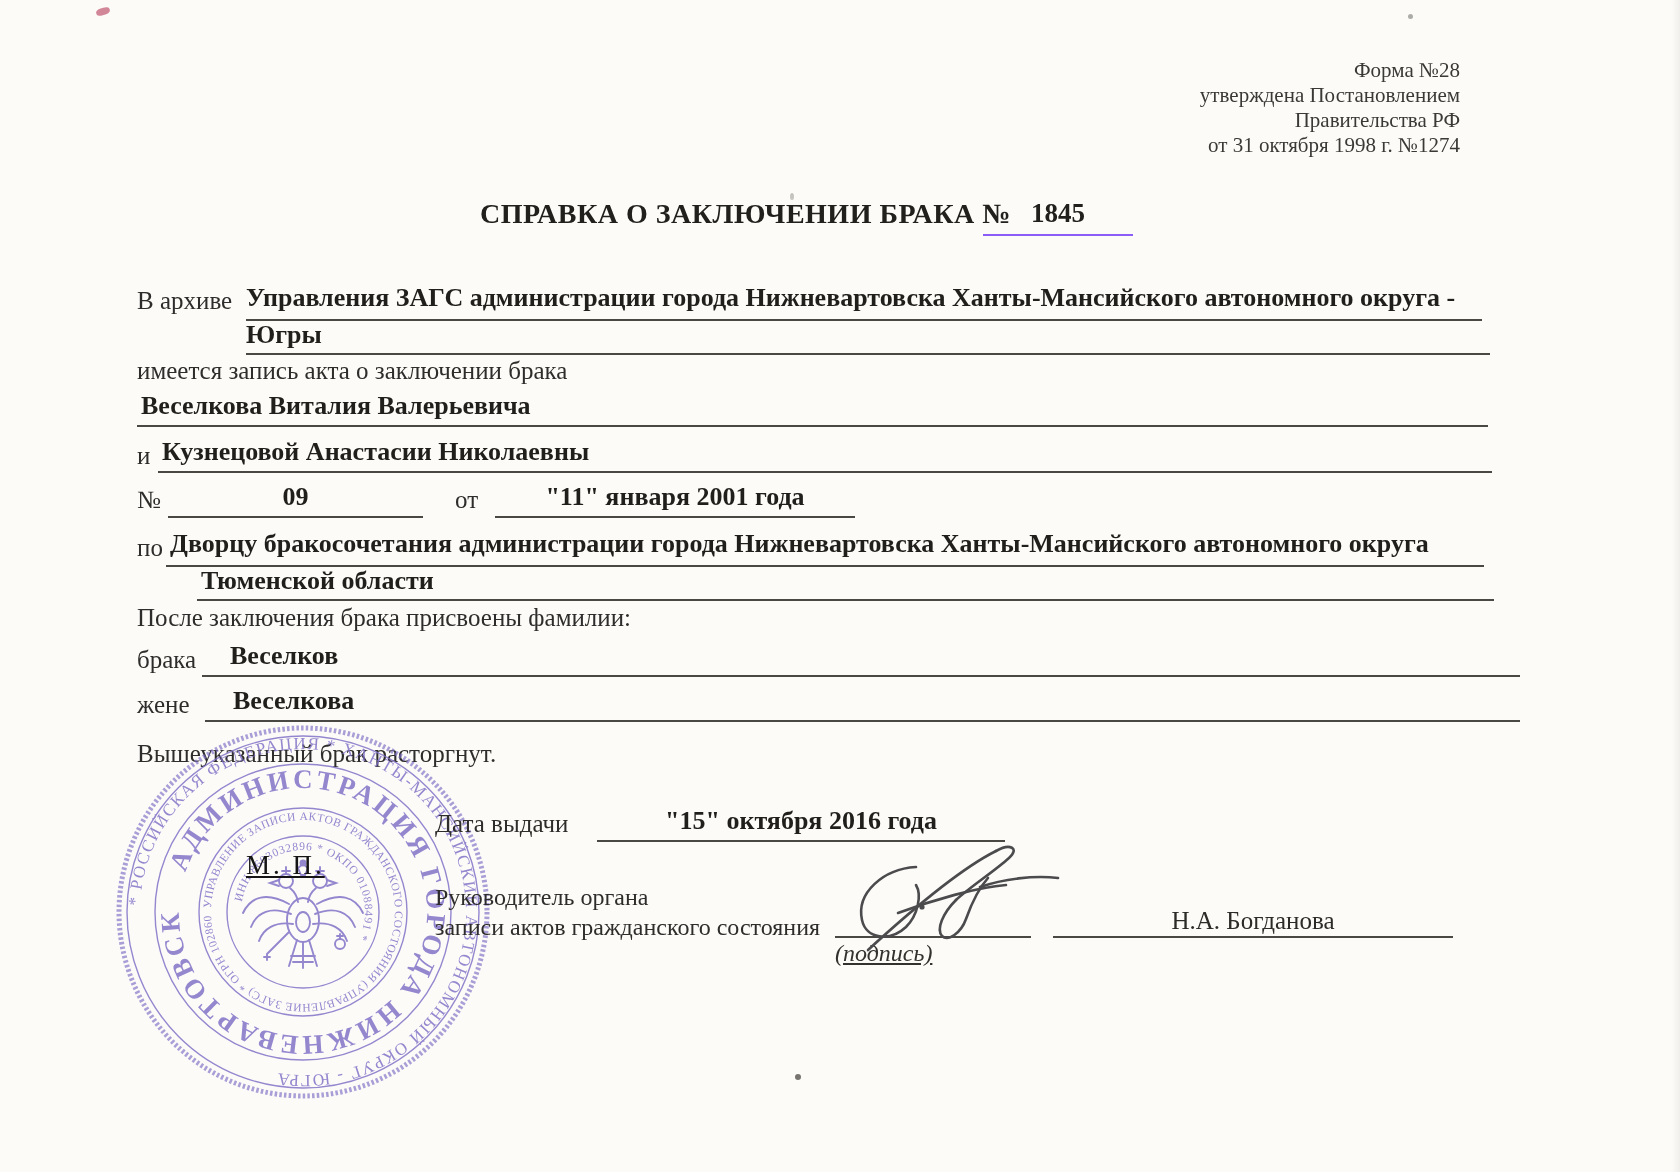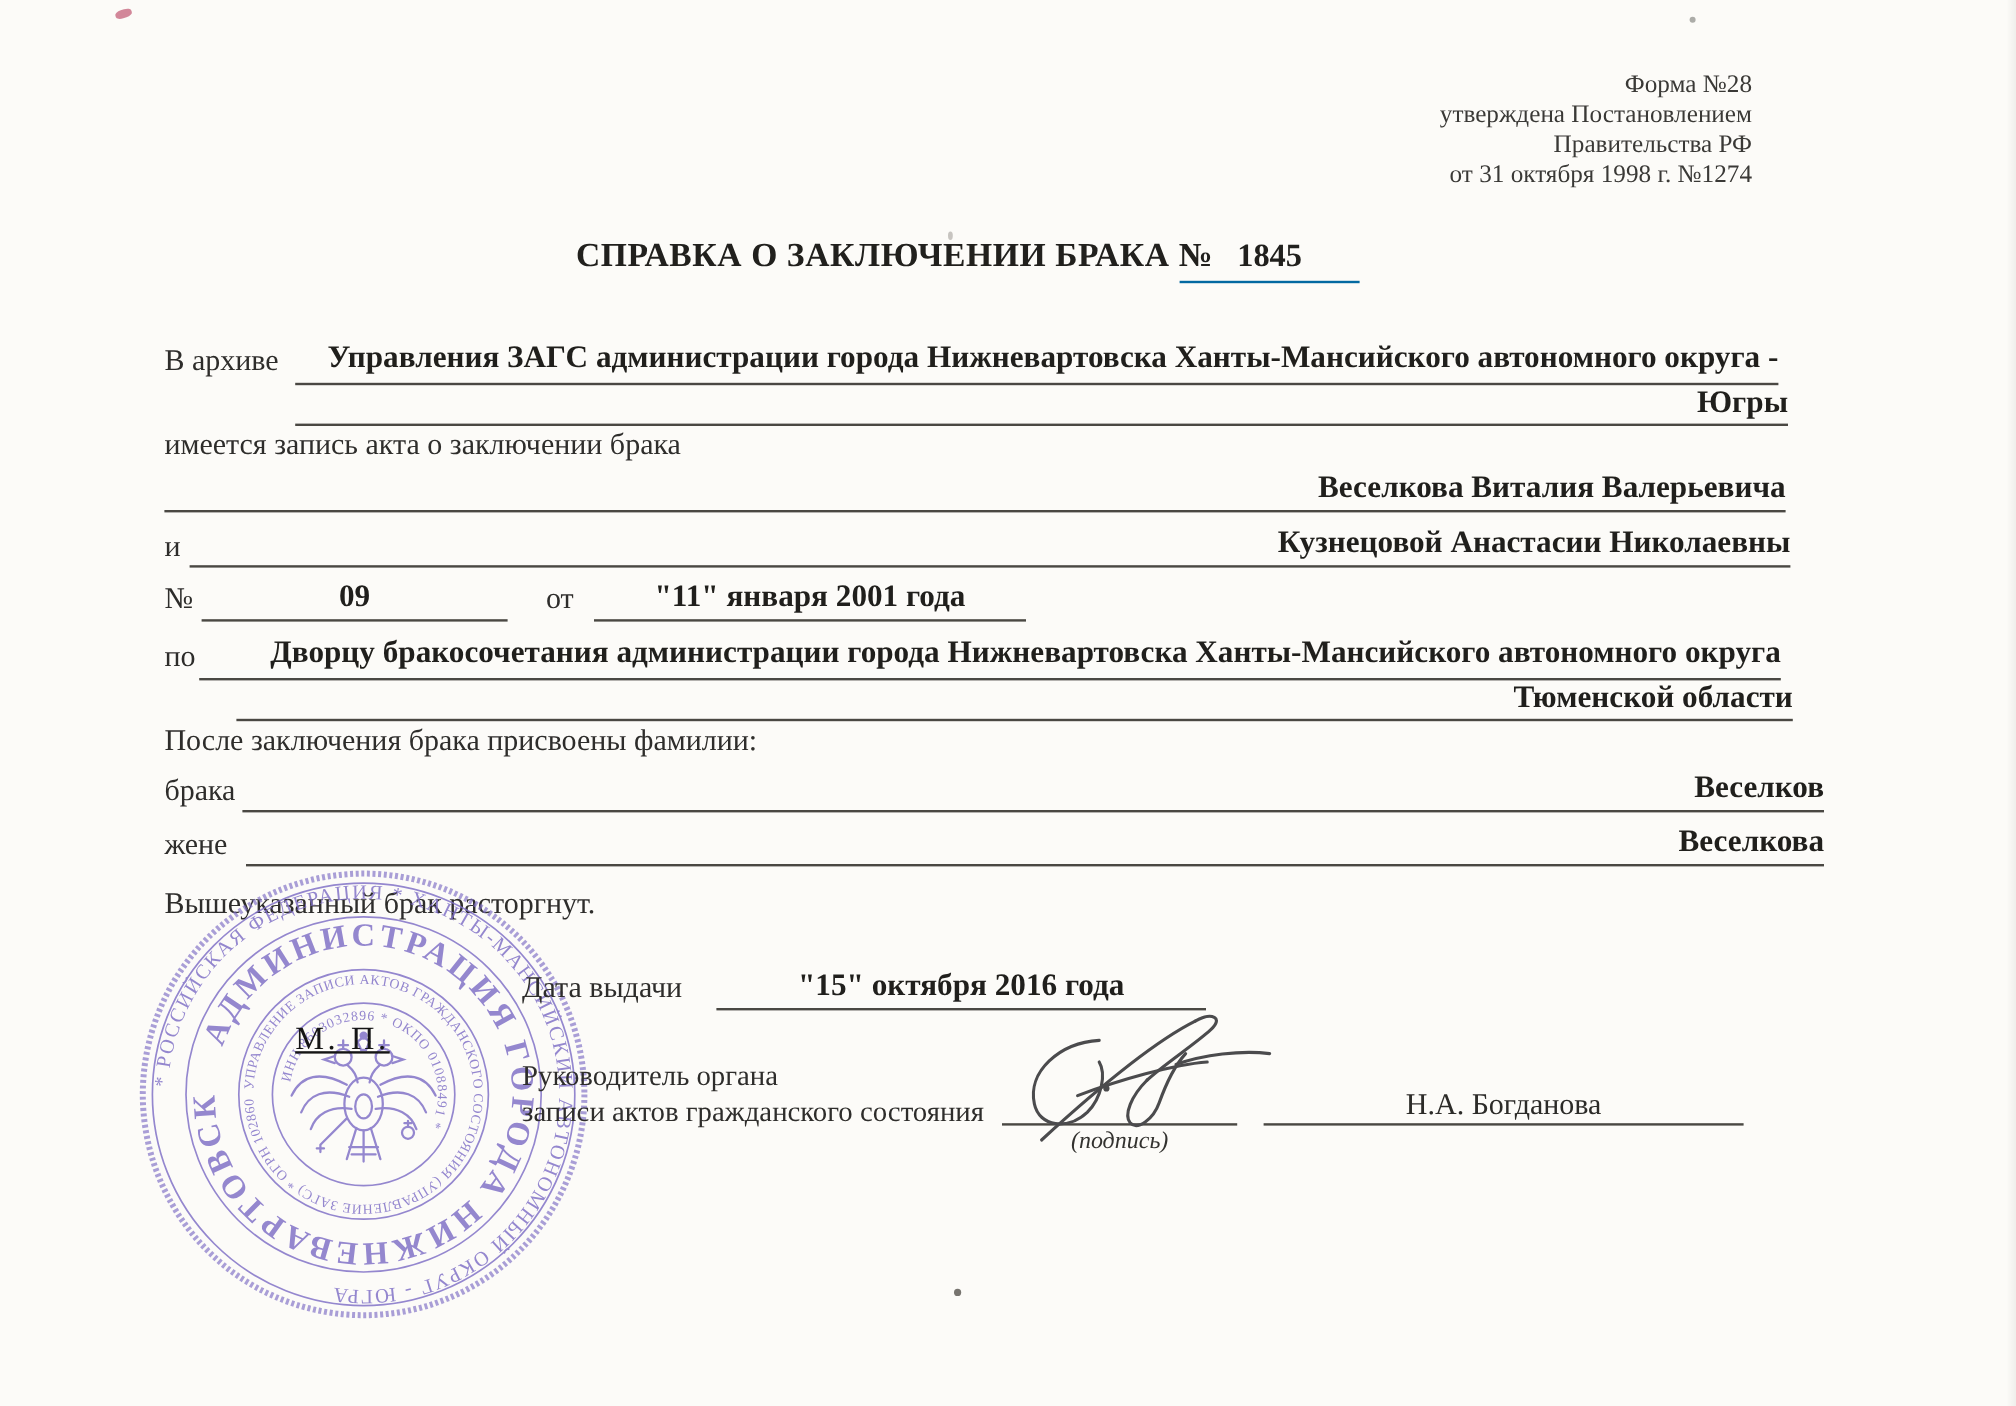--- a/index.html
+++ b/index.html
@@ -8,27 +8,27 @@
     background:#fcfbf8;
     font-family:"Liberation Serif","DejaVu Serif",serif;
     color:#2e2d2b;
   }
   .edge-shade{position:absolute;right:0;top:0;width:8px;height:100%;
     background:linear-gradient(to right,rgba(0,0,0,0),rgba(0,0,0,0.05));}
   .abs{position:absolute;}
   .note{font-size:21px;line-height:25px;text-align:right;color:#3a3936;}
   .title-label{font-size:28px;font-weight:bold;letter-spacing:.5px;color:#21201d;white-space:nowrap;}
   .num-box{text-align:center;font-size:27px;font-weight:bold;color:#21201d;
-    border-bottom:2px solid #0369a1;}
+    border-bottom:2px solid #8b5cf6;}
   .lbl{font-size:25px;white-space:nowrap;color:#2e2d2b;}
   .val{font-size:26px;font-weight:bold;color:#201f1c;white-space:nowrap;
-    border-bottom:2px solid #4a4843;text-align:right;}
+    border-bottom:2px solid #4a4843;}
   .center{text-align:center;}
   .sig-line{border-bottom:2px solid #4a4843;}
-  .caption{font-size:20px;font-style:italic;color:#33322f;text-align:center;}
+  .caption{font-size:24px;font-style:italic;color:#33322f;text-align:left;text-decoration:underline;}
   .name{font-size:25px;color:#2c2b28;text-align:center;white-space:nowrap;}
   .mp{font-size:27px;color:#151515;letter-spacing:3px;white-space:nowrap;text-decoration:underline;}
   .speck{position:absolute;border-radius:50%;}
 </style>
 </head>
 <body>
 
 <div class="edge-shade"></div>
 
 <div class="speck abs" style="left:96px;top:8px;width:14px;height:7px;background:#c4607a;opacity:.75;transform:rotate(-18deg);border-radius:40%;"></div>

